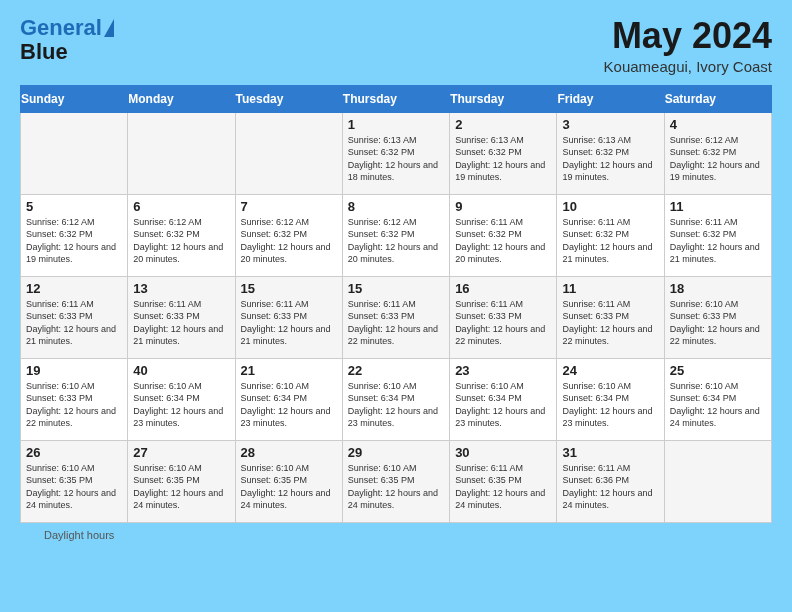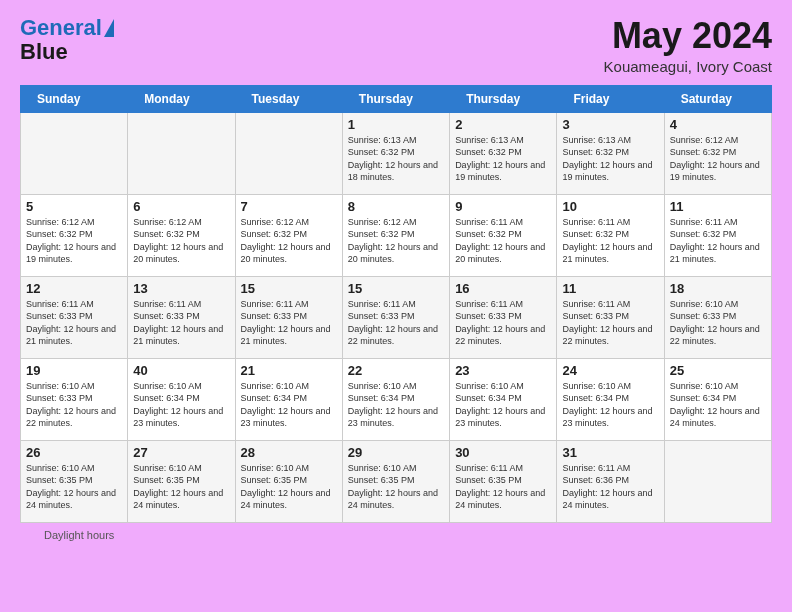--- a/index.html
+++ b/index.html
@@ -6,21 +6,21 @@
     body {
       font-family: Arial, sans-serif;
       background: #fff;
       width: 792px;
       height: 612px;
       overflow: hidden;
     }
     .page {
       width: 792px;
       min-height: 612px;
-      background: #f0abfc;
+      background: #7dd3fc;
       padding: 16px 20px 12px 20px;
     }
     .header {
       display: flex;
       justify-content: space-between;
       align-items: flex-start;
       margin-bottom: 10px;
     }
     .logo {
       display: flex;
@@ -62,21 +62,21 @@
     table {
       width: 100%;
       border-collapse: collapse;
       table-layout: fixed;
     }
     thead th {
       background: #2e7bcf;
       color: #fff;
       font-size: 12px;
       font-weight: bold;
-      padding: 6px 16px;
+      padding: 6px 0;
       text-align: left;
       border: 1px solid #2e7bcf;
     }
     tbody td {
       border: 1px solid #ccc;
       vertical-align: top;
       padding: 4px 5px;
       font-size: 9.5px;
       color: #222;
       min-height: 75px;

